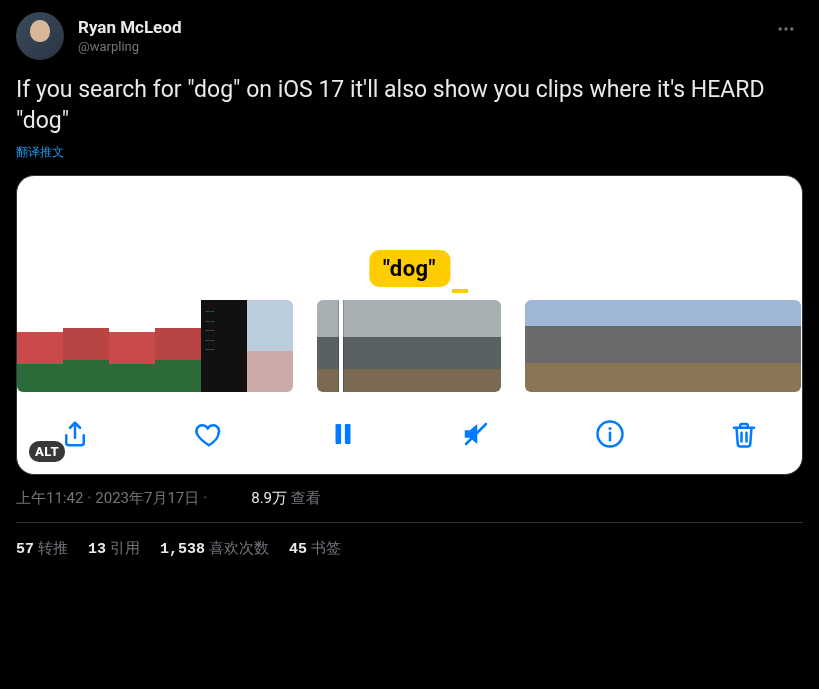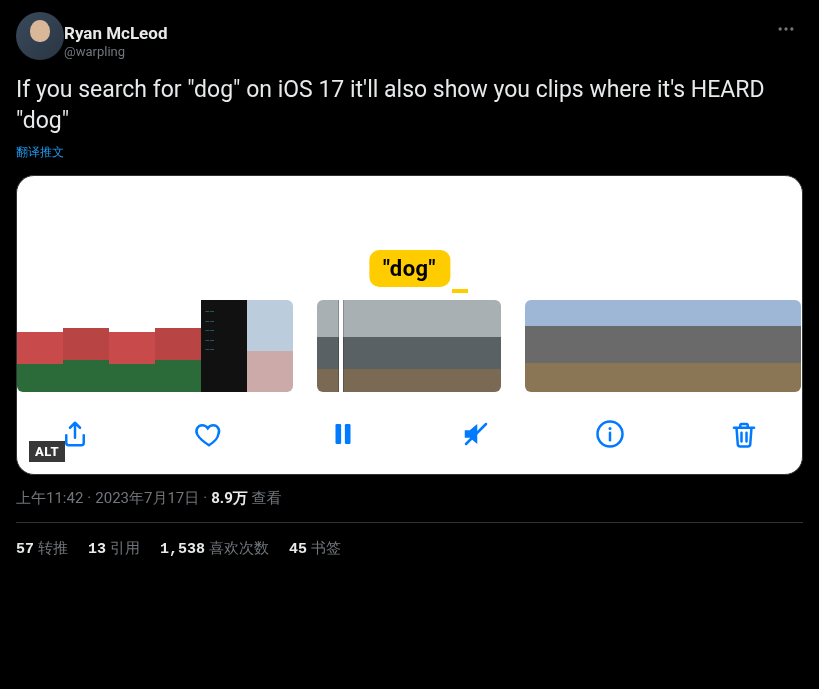--- a/index.html
+++ b/index.html
@@ -9,22 +9,22 @@
     font-family: -apple-system, BlinkMacSystemFont, "Segoe UI", Roboto, Helvetica, Arial, sans-serif;
     width: 819px;
     height: 689px;
     overflow: hidden;
   }
   .tweet {
     padding: 12px 16px;
   }
   .header {
     display: flex;
-    align-items: flex-end;
-    gap: 0;
+    align-items: center;
+    gap: 14px;
     position: relative;
   }
   .avatar {
     width: 48px;
     height: 48px;
     border-radius: 50%;
     background: linear-gradient(135deg, #3a4a5c 0%, #2a3542 100%);
     flex-shrink: 0;
     overflow: hidden;
     position: relative;
@@ -162,31 +162,31 @@
   .tool-btn.filled svg { fill: #007aff; stroke: none; }
 
   .alt-badge {
     position: absolute;
     left: 12px; bottom: 12px;
     background: rgba(0,0,0,0.78);
     color: #fff;
     font-size: 13px;
     font-weight: 800;
     padding: 3px 6px;
-    border-radius: 0;
+    border-radius: 10px;
     letter-spacing: 0.5px;
   }
 
   .meta-row {
     margin-top: 14px;
     color: #71767b;
     font-size: 15px;
   }
   .meta-row .sep { margin: 0 4px; }
-  .meta-row strong { color: #e7e9ea; font-weight: 700; }
+  .meta-row strong { color: #e7e9ea; font-weight: 400; margin-left: 40px; }
 
   .divider {
     height: 1px;
     background: #2f3336;
     margin: 14px 0 0;
   }
 
   .stats-row {
     display: flex;
     gap: 20px;

